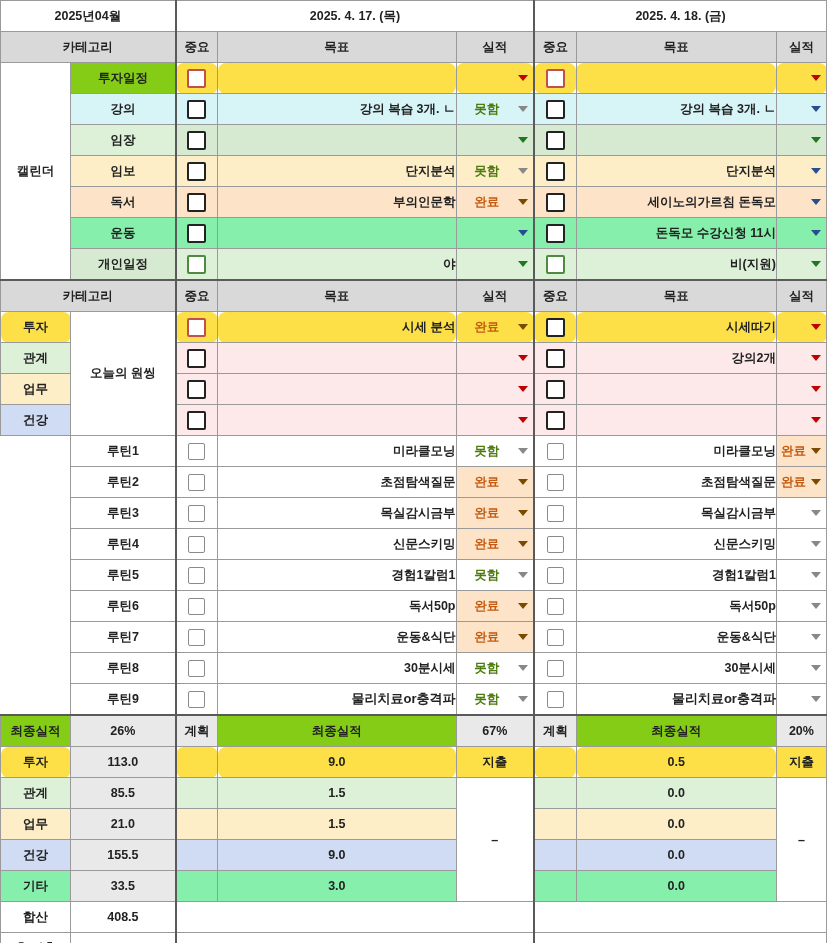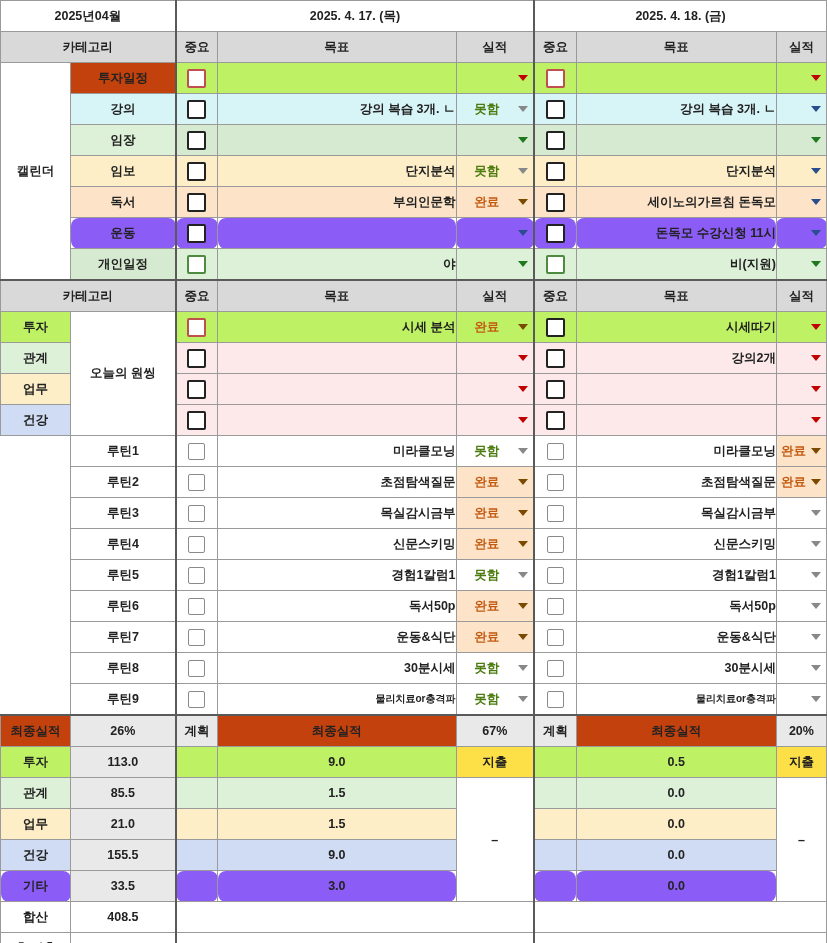--- a/index.html
+++ b/index.html
@@ -23,30 +23,30 @@
   .arrow.gray{border-top-color:#888;}
   .arrow.orange{border-top-color:#7a4a00;}
   .badge-done{color:#c55a11;font-weight:bold;}
   .badge-fail{color:#4d7c0f;font-weight:bold;}
   .c-pinklite{background:#fde9e9;}
   .c-cyan{background:#d7f4f7;}
   .c-green{background:#d5ead0;}
   .c-greenlite{background:#ddf0d8;}
   .c-yellow{background:#fdeec8;}
   .c-orange{background:#fde4c8;}
-  .c-purple{background:#8b5cf6;border-radius:8px;}
+  .c-purple{background:#86efac;}
   .c-blue{background:#cfdcf3;margin-left:20px;}
   .c-white{background:#ffffff;}
   .c-gray{background:#fde047;}
   .c-graylite{background:#e9e9e9;}
-  .c-peach{background:#c2410c;font-family:Liberation Mono, monospace;}
-  .c-lpink{background:#bef264;}
+  .c-peach{background:#84cc16;font-family:Liberation Mono, monospace;}
+  .c-lpink{background:#fde047;border-radius:8px;}
   .sep{border-left:2px solid #5a5a5a;}
   .thickTop{border-top:2px solid #5a5a5a;}
-  .small{font-size:10px;}
+  .small{font-size:13px;}
   .nb{border:none;}
 </style>
 </head>
 <body>
 
 <div id="sheet">
 <table>
 <colgroup>
   <col style="width:70px">
         <col style="width:105px">

